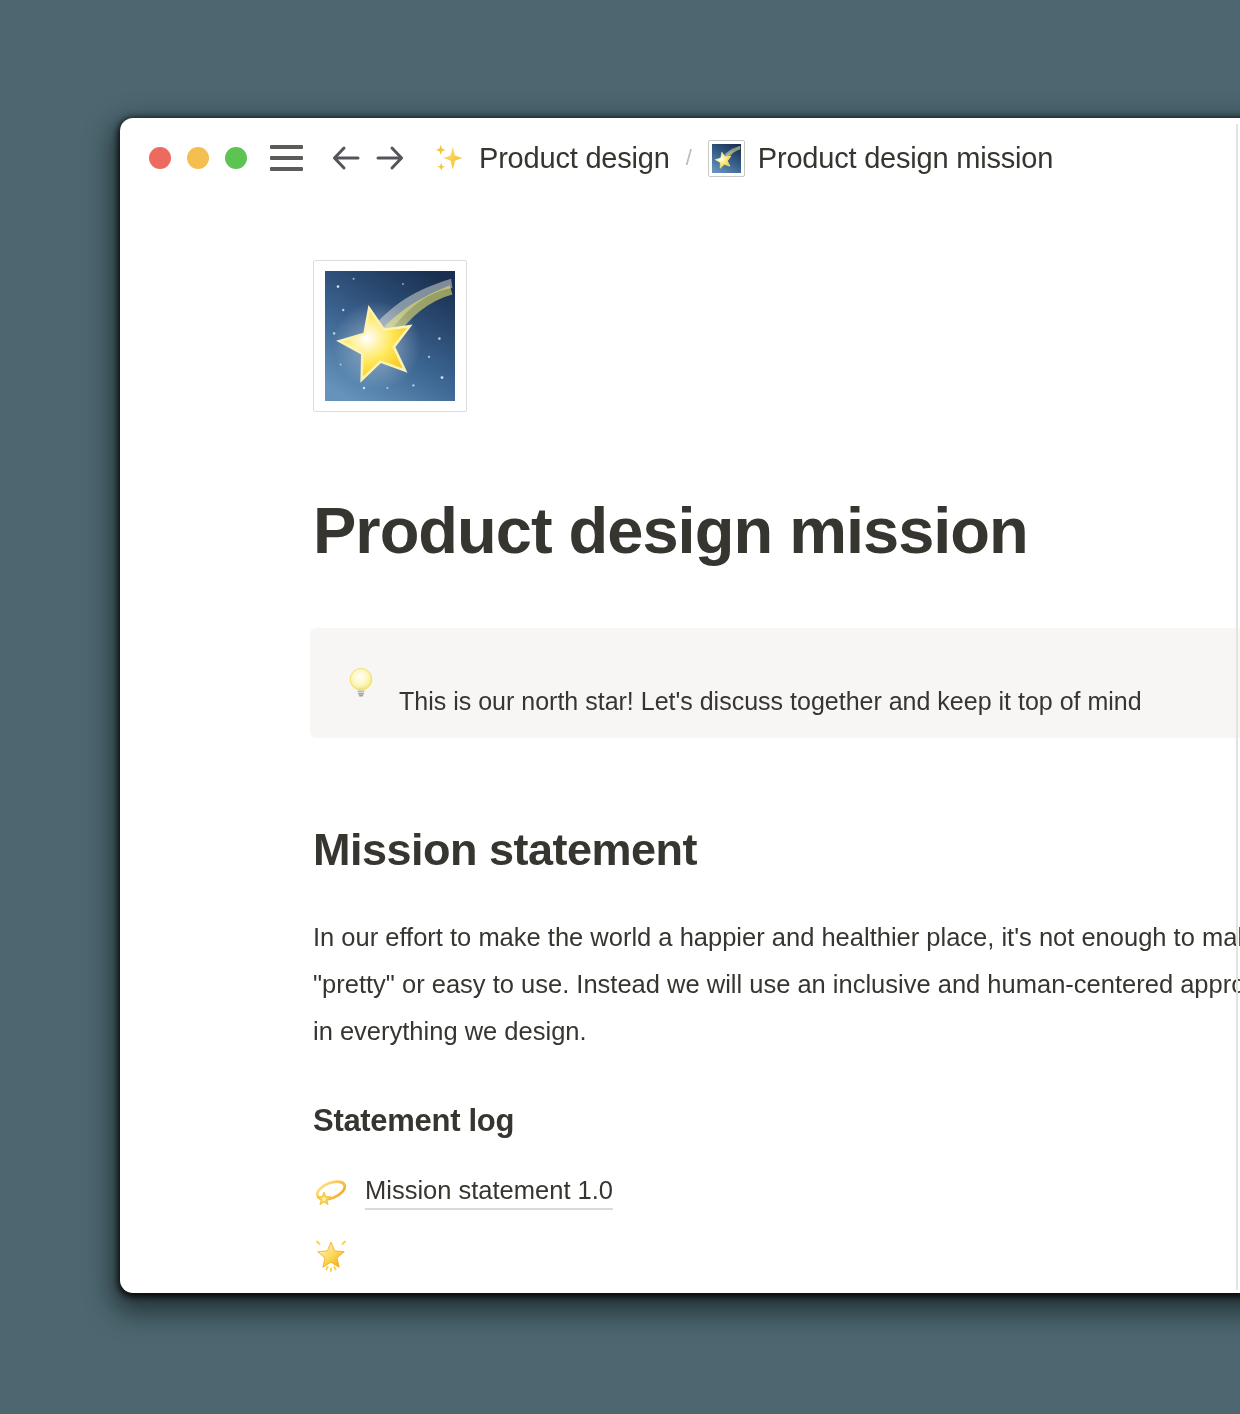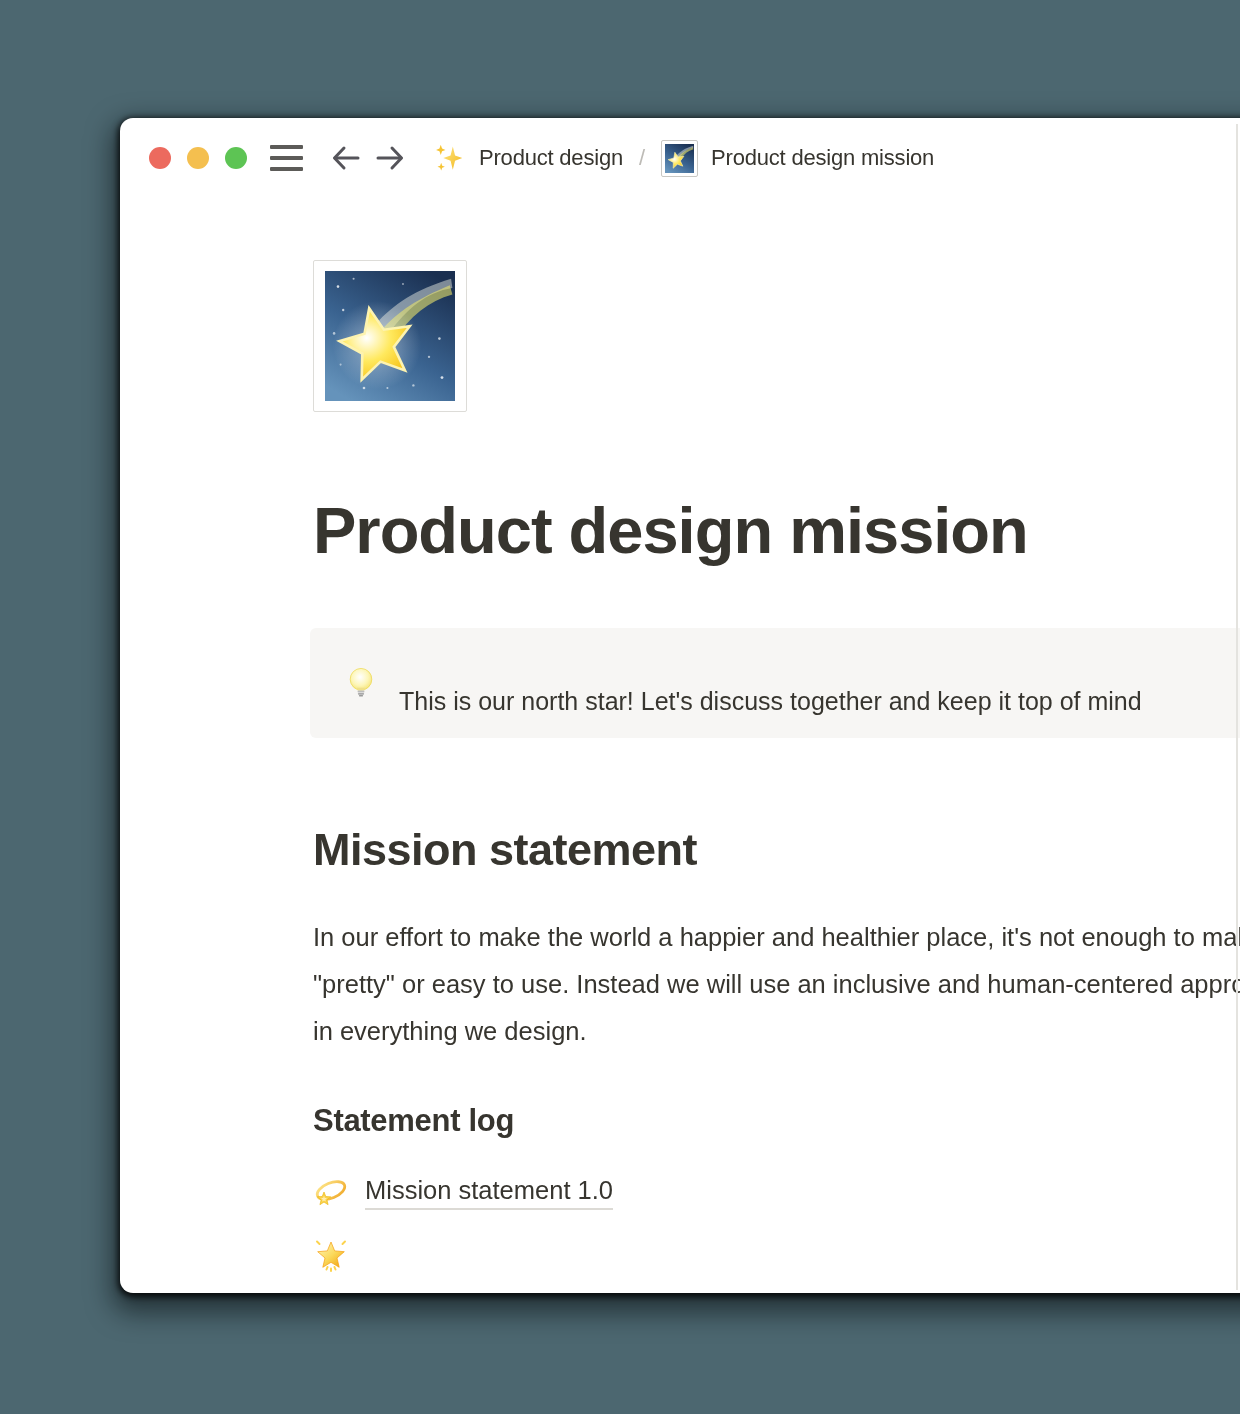--- a/index.html
+++ b/index.html
@@ -29,21 +29,21 @@
 
   .iconbtn { background:none; border:none; padding:0; cursor:pointer; display:flex; align-items:center; justify-content:center; }
   .hamburger { display:flex; flex-direction:column; gap:7px; width:33px; margin-left:23px; }
   .hamburger i { display:block; height:4px; background:#5c5b58; border-radius:1px; }
 
   .navarrow { margin-left:26px; width:34px; height:34px; }
   .navarrow + .navarrow { margin-left:10px; }
 
   .breadcrumb { display:flex; align-items:center; margin-left:26px; }
   .crumb { display:flex; align-items:center; text-decoration:none; color:#37352f; cursor:pointer; }
-  .crumb-label { font-size:22px; font-weight:500; letter-spacing:-0.2px; white-space:nowrap; }
+  .crumb-label { font-size:29px; font-weight:500; letter-spacing:-0.2px; white-space:nowrap; }
   .crumb-icon { width:31px; height:31px; margin-right:15px; flex:0 0 auto; }
   .bc-divider { color:#bdbbb6; font-size:22px; margin:0 16px; }
   .miniframe {
     width:37px; height:37px; background:#fff; border:1px solid #c9c8c4;
     border-radius:2px; padding:3px; margin-right:13px; flex:0 0 auto;
     display:flex; align-items:center; justify-content:center;
   }
   .miniframe svg { width:100%; height:100%; display:block; }
 
   

